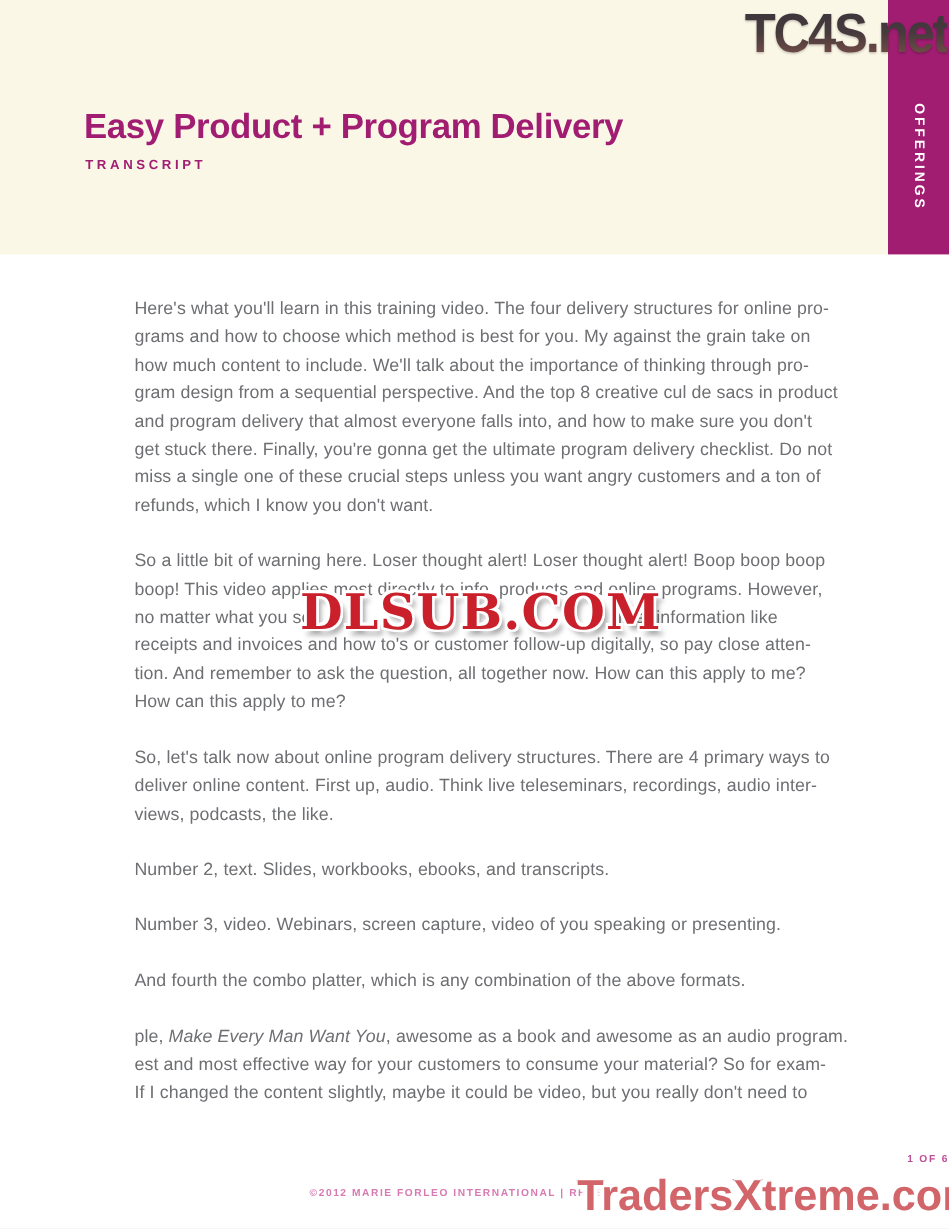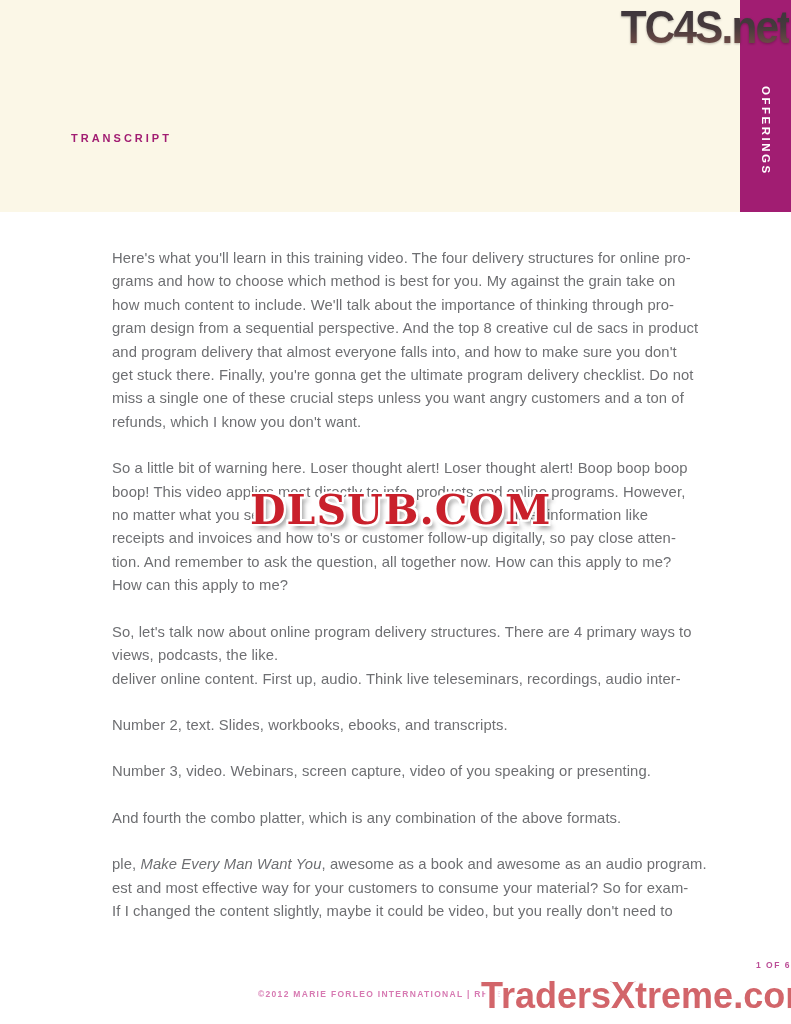--- a/index.html
+++ b/index.html
@@ -88,20 +88,21 @@
     font-size:8.5px;font-weight:bold;letter-spacing:1.3px;
     color:#d77ab2;white-space:nowrap;
   }
 </style>
 </head>
 <body>
 
 <div class="page">
 
   <div class="header">
+    <div class="title">Easy Product + Program Delivery</div>
     <div class="subtitle">TRANSCRIPT</div>
   </div>
 
   <div class="side-tab">
     <span class="vtext">OFFERINGS</span>
   </div>
 
   <div class="wm-tc4s">TC4S.net</div>
 
   <div class="content">
@@ -118,22 +119,22 @@
       <div class="para">
         <div class="line">So a little bit of warning here. Loser thought alert! Loser thought alert! Boop boop boop</div>
         <div class="line">boop! This video applies most directly to info. products and online programs. However,</div>
         <div class="line"><span>no matter what you sel</span><span class="gap" style="width: 252px;"></span><span>liver information like</span></div>
         <div class="line">receipts and invoices and how to's or customer follow-up digitally, so pay close atten-</div>
         <div class="line">tion. And remember to ask the question, all together now. How can this apply to me?</div>
         <div class="line">How can this apply to me?</div>
       </div>
       <div class="para">
         <div class="line">So, let's talk now about online program delivery structures. There are 4 primary ways to</div>
+        <div class="line">deliver online content. First up, audio. Think live teleseminars, recordings, audio inter-</div>
         <div class="line">views, podcasts, the like.</div>
-        <div class="line">deliver online content. First up, audio. Think live teleseminars, recordings, audio inter-</div>
       </div>
       <div class="para">
         <div class="line">Number 2, text. Slides, workbooks, ebooks, and transcripts.</div>
       </div>
       <div class="para">
         <div class="line">Number 3, video. Webinars, screen capture, video of you speaking or presenting.</div>
       </div>
       <div class="para">
         <div class="line">And fourth the combo platter, which is any combination of the above formats.</div>
       </div>

